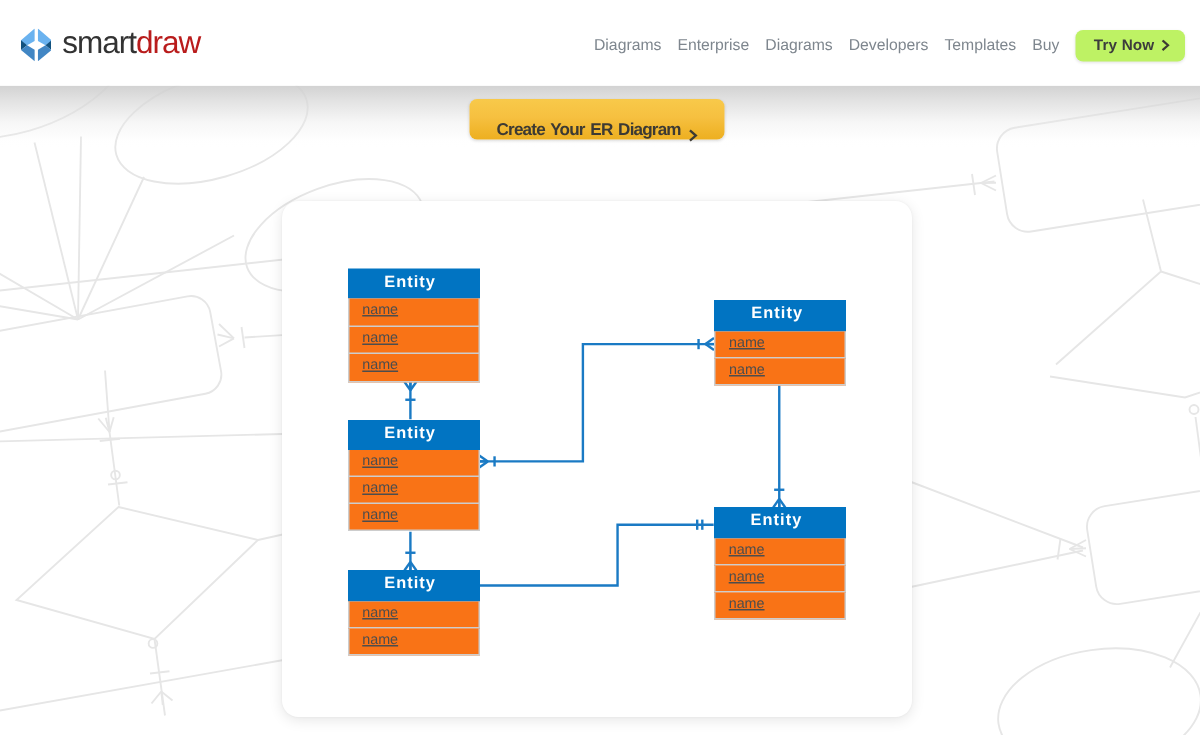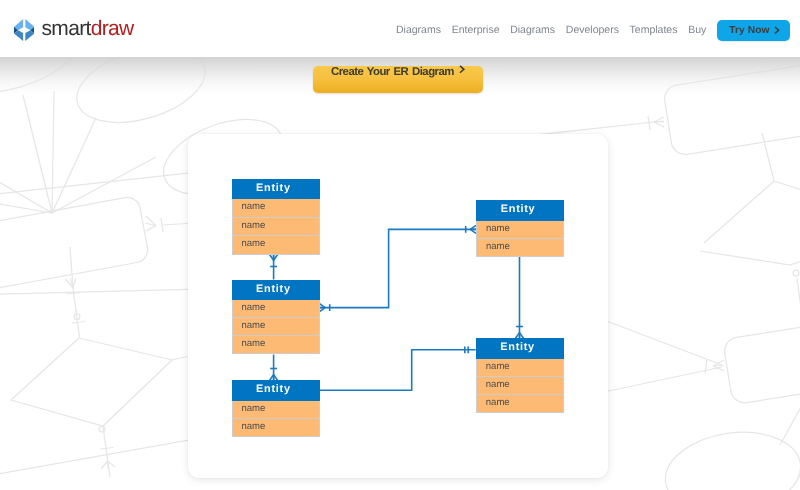--- a/index.html
+++ b/index.html
@@ -8,45 +8,45 @@
   #page{position:relative;width:800px;height:490px;overflow:hidden;}
   
   #header{position:absolute;left:0;top:0;width:800px;height:57px;background:#fff;z-index:20;}
   #logo{position:absolute;left:13.9px;top:19.2px;display:flex;align-items:flex-start;}
   #logo-mark{width:20.4px;height:21.9px;display:block;}
   #logo-text{margin-left:7.2px;margin-top:1px;font-size:21px;letter-spacing:-0.66px;line-height:18px;}
   #logo-text .a{color:#333;font-weight:400;text-align:center;}
   #logo-text .b{color:#b91c1c;font-weight:400;text-align:center;}
   #nav{position:absolute;left:396px;top:19.6px;height:21px;display:flex;}
   #nav .nav-item{font-size:10.5px;color:#7e868e;margin-right:10.7px;white-space:nowrap;line-height:21px;}
-  #trynow{background:#0ea5e9;color:#3c3c3c;font-size:10.2px;font-weight:bold;height:21px;letter-spacing:0.1px;
+  #trynow{background:#bef264;color:#3c3c3c;font-size:10.2px;font-weight:bold;height:21px;letter-spacing:0.1px;
           border-radius:5px;margin-left:0.5px;padding:0 10.5px 0 11.8px;display:flex;align-items:center;
           white-space:nowrap;box-shadow:0 1px 2px rgba(0,0,0,0.10);}
   #trynow .chev{margin-left:5.5px;display:block;overflow:visible;}
   
   #bg{position:absolute;left:0;top:57px;width:800px;height:433px;overflow:hidden;background:#fff;}
   #bgshade{position:absolute;left:0;top:0;width:800px;height:42px;pointer-events:none;
       background:linear-gradient(to bottom,rgba(206,206,206,0.92) 0%,rgba(216,216,216,0.72) 25%,rgba(233,233,233,0.40) 58%,rgba(250,250,250,0.08) 88%,rgba(255,255,255,0) 100%);}
   #bgsvg{position:absolute;left:0;top:0;}
   
   #cta{position:absolute;left:312.7px;top:65.6px;width:170.3px;height:27.7px;z-index:10;
        background:linear-gradient(to bottom,#f8c94a 0%,#f6c040 45%,#edaf20 100%);
        border-radius:5px;color:#3d3a33;font-size:11.4px;font-weight:bold;letter-spacing:-0.55px;word-spacing:1.2px;
-       display:flex;align-items:flex-start;justify-content:center;
+       display:flex;align-items:flex-end;justify-content:center;
        box-shadow:0 1px 2px rgba(0,0,0,0.14);}
   #cta .chev{margin-left:6.4px;display:block;overflow:visible;}
   
   #card{position:absolute;left:188px;top:134px;width:420px;height:344px;background:#fff;
         border-radius:11px;box-shadow:0 2px 9px rgba(0,0,0,0.10),0 0 2px rgba(0,0,0,0.05);z-index:5;}
   #diagram{position:absolute;left:0;top:0;}
   .ent{position:absolute;box-sizing:border-box;}
   .ent .hd{background:#0174c2;color:#fff;font-weight:bold;font-size:10.9px;text-align:center;
            letter-spacing:0.72px;text-indent:-4.2px;box-sizing:border-box;}
-  .ent .rw{background:#fdba74;color:#4d4d4d;font-size:9.55px;box-sizing:border-box;
-           padding-left:9px;border:1px solid #cdcdcd;border-top:none;}
+  .ent .rw{background:#f97316;color:#4d4d4d;font-size:9.55px;box-sizing:border-box;
+           padding-left:9px;border:1px solid #cdcdcd;border-top:none;text-decoration:underline;}
   .ent .rw:first-of-type{border-top:1px solid #cdcdcd;}
 </style>
 </head>
 <body>
 
 <div id="page">
 
   <div id="bg">
     <svg id="bgsvg" width="800" height="433" viewBox="0 0 800 433" style="position:absolute;left:0;top:0">
       <g fill="none" stroke="#e6e6e6" stroke-width="1.25">

